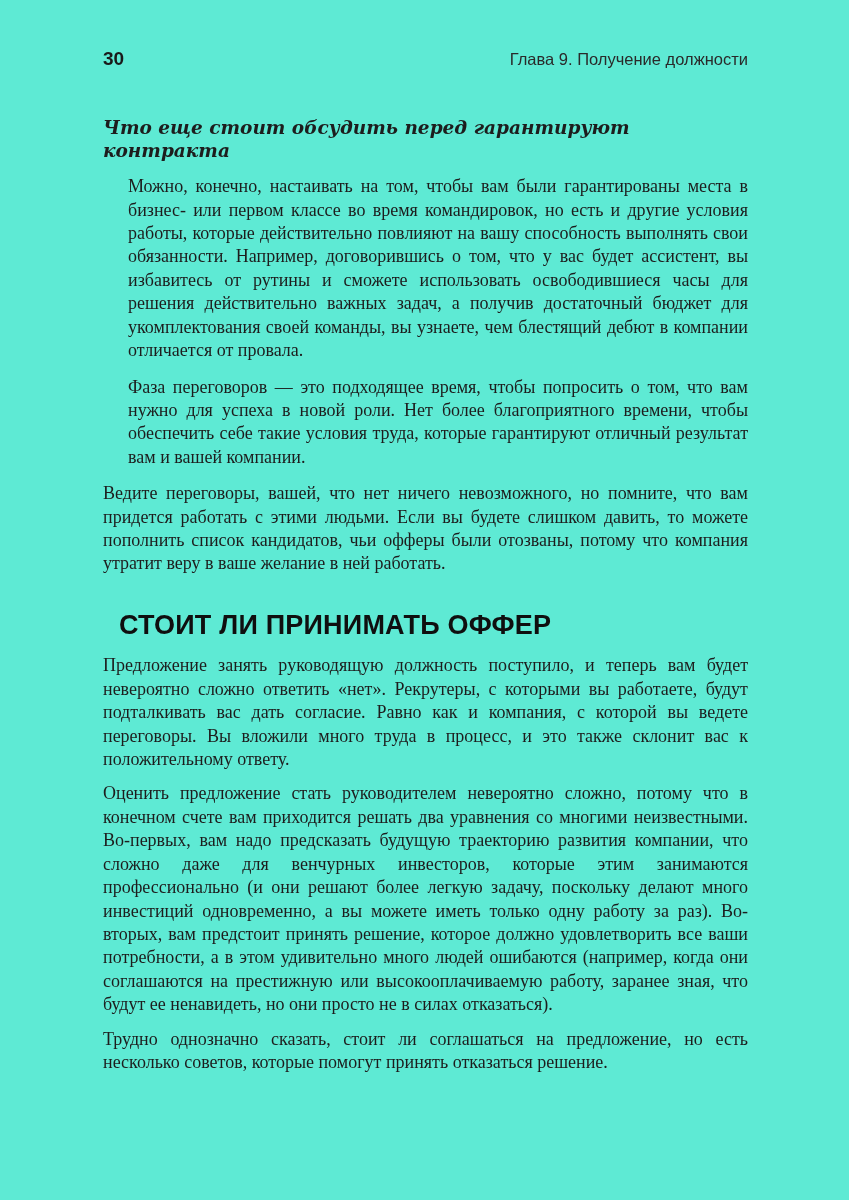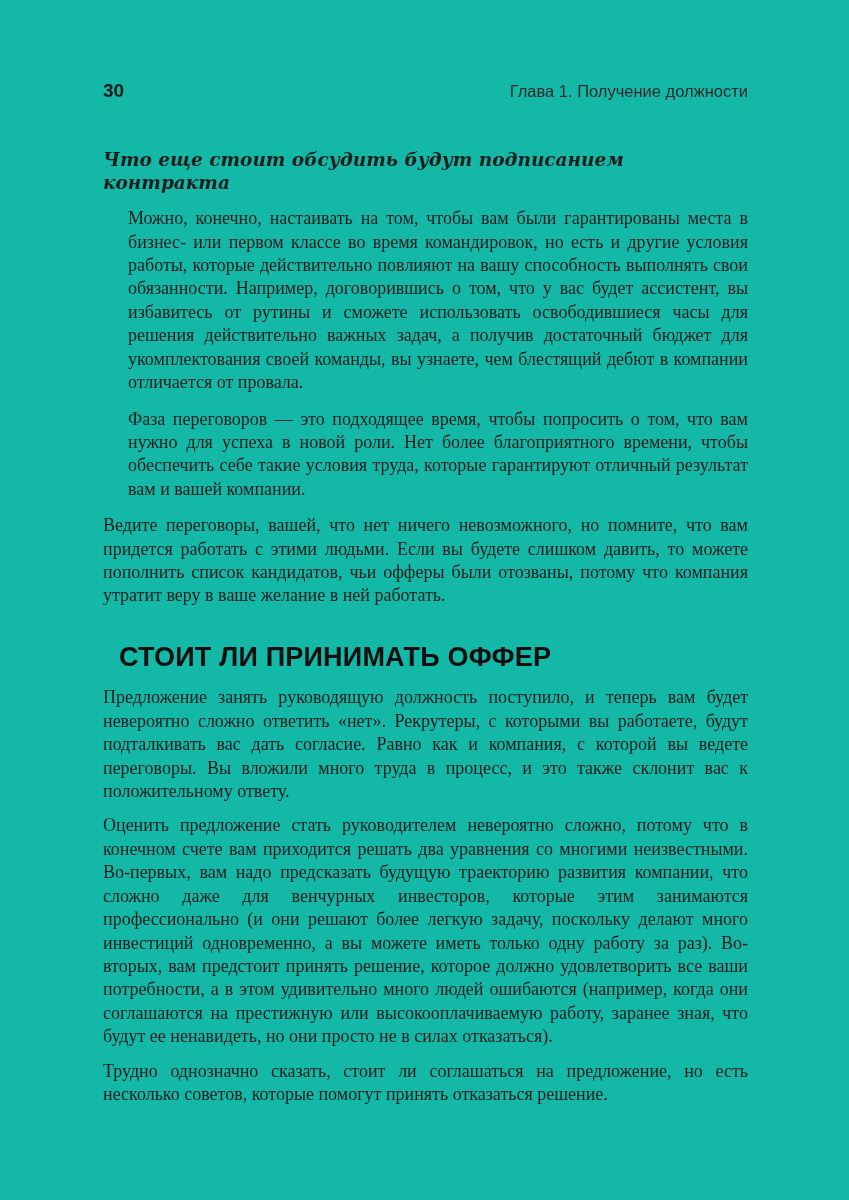--- a/index.html
+++ b/index.html
@@ -4,23 +4,23 @@
 <style>
   html, body {
     margin: 0;
     padding: 0;
     background: #ffffff;
   }
   .page {
     position: relative;
     width: 849px;
     height: 1200px;
-    background: #14b8a6;
+    background: #5eead4;
     box-sizing: border-box;
-    padding: 80px 101px 0 103px;
+    padding: 48px 101px 0 103px;
     font-family: "Liberation Serif", serif;
     color: #1d1d1d;
     overflow: hidden;
   }
   .page-header {
     display: flex;
     justify-content: space-between;
     align-items: baseline;
     font-family: "Liberation Sans", sans-serif;
     margin-bottom: 46px;
@@ -67,26 +67,26 @@
     letter-spacing: 0.2px;
   }
 </style>
 </head>
 <body>
 
 <div class="page">
 
   <div class="page-header">
     <span class="page-number">30</span>
-    <span class="running-head">Глава 1. Получение должности</span>
+    <span class="running-head">Глава 9. Получение должности</span>
   </div>
 
   <div class="body-text">
 
-    <h3 class="subheading">Что еще стоит обсудить будут подписанием контракта</h3>
+    <h3 class="subheading">Что еще стоит обсудить перед гарантируют контракта</h3>
 
     <div class="indented-block">
       <p>Можно, конечно, настаивать на том, чтобы вам были гарантированы места в бизнес- или первом классе во время командировок, но есть и другие условия работы, которые действительно повлияют на вашу способность выполнять свои обязанности. Например, договорившись о том, что у вас будет ассистент, вы избавитесь от рутины и сможете использовать освободившиеся часы для решения действительно важных задач, а получив достаточный бюджет для укомплектования своей команды, вы узнаете, чем блестящий дебют в компании отличается от провала.</p>
       <p>Фаза переговоров — это подходящее время, чтобы попросить о том, что вам нужно для успеха в новой роли. Нет более благоприятного времени, чтобы обеспечить себе такие условия труда, которые гарантируют отличный результат вам и вашей компании.</p>
     </div>
 
     <p>Ведите переговоры, вашей, что нет ничего невозможного, но помните, что вам придется работать с этими людьми. Если вы будете слишком давить, то можете пополнить список кандидатов, чьи офферы были отозваны, потому что компания утратит веру в ваше желание в ней работать.</p>
 
     <h2 class="section-heading">СТОИТ ЛИ ПРИНИМАТЬ ОФФЕР</h2>
 

